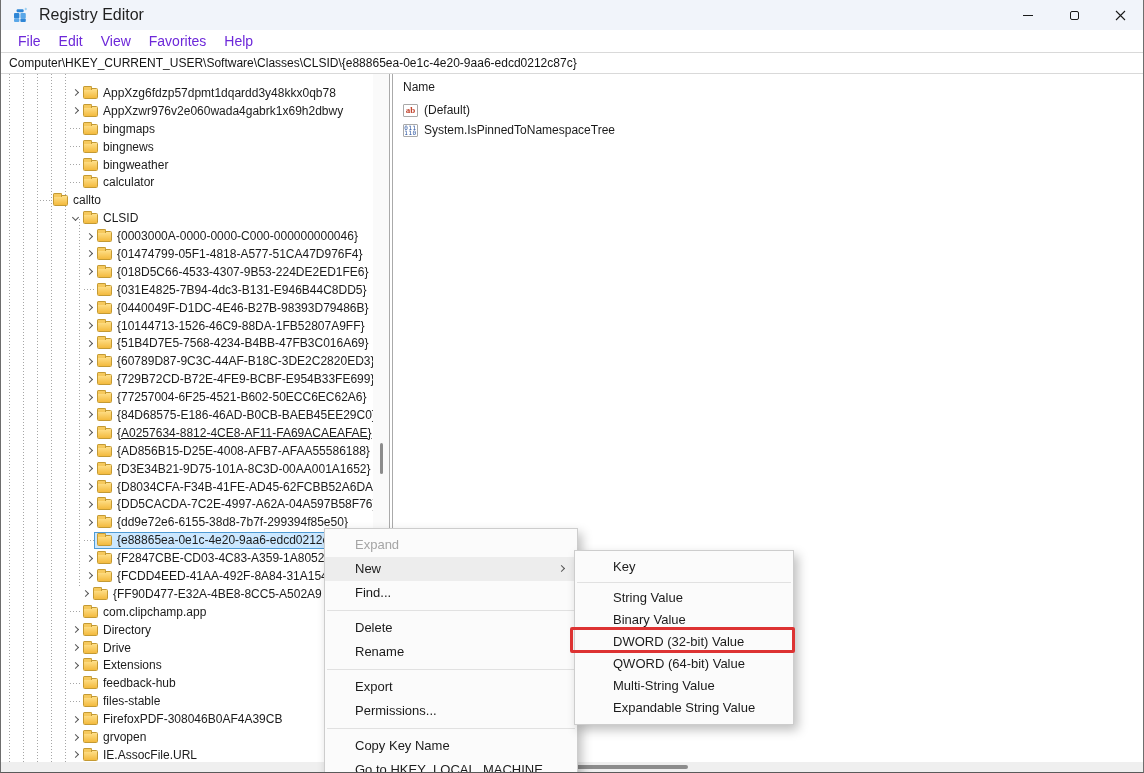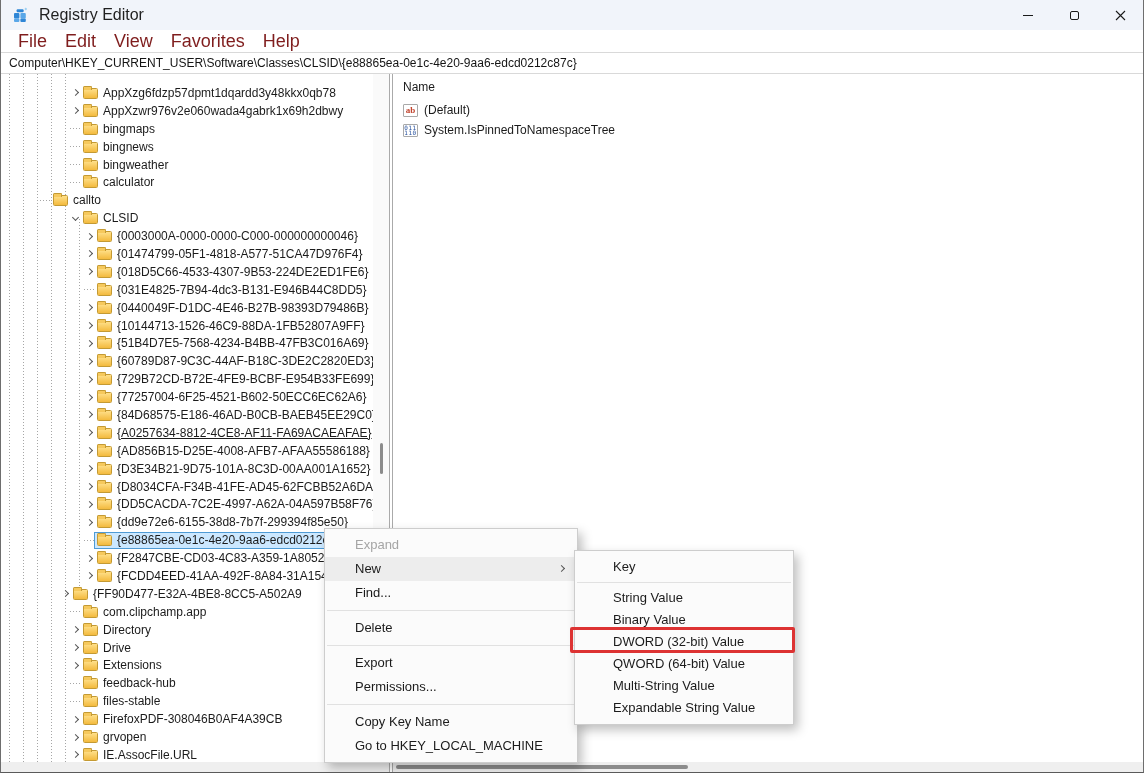--- a/index.html
+++ b/index.html
@@ -13,21 +13,21 @@
   
   .titlebar { height:30px; background:#f1f4fa; display:flex; align-items:center; }
   .app-icon { width:16px; height:16px; margin:0 10px 0 12px; }
   .title { font-size:16px; color:#1f1f1f; }
   .win-controls { margin-left:auto; display:flex; height:100%; }
   .win-btn { width:46px; height:100%; display:flex; align-items:center; justify-content:center; }
   .glyph-min { width:10px; height:1px; background:#1a1a1a; }
   .glyph-max { width:9px; height:9px; border:1px solid #1a1a1a; border-radius:2px; }
   
   .menubar { height:22px; background:#ffffff; display:flex; align-items:center; padding-left:8px; }
-  .menu-item { font-size:18px; padding:3px 9px; color:#7f1d1d; }
+  .menu-item { font-size:14px; padding:3px 9px; color:#6d28d9; }
   
   .addressbar { height:22px; background:#ffffff; border-top:1px solid #d9d9d9; border-bottom:1px solid #d9d9d9;
     display:flex; align-items:center; padding-left:8px; font-size:12px; color:#141414; }
   
   .tree-pane { position:absolute; left:0; top:74px; width:372px; height:688px; background:#fff; overflow:hidden; }
   .guide { position:absolute; top:0; bottom:0; width:1px;
     background-image:repeating-linear-gradient(to bottom,#a6a6a6 0 1px,transparent 1px 3px); }
   .tree-rows { position:absolute; left:0; top:10px; right:0; }
   .trow { display:flex; align-items:center; height:17.9px; white-space:nowrap; position:relative; }
   .chev-box { width:16px; height:100%; display:flex; align-items:center; justify-content:center; flex:0 0 16px; }
@@ -318,21 +318,21 @@
           <span class="folder"></span>
           <span class="tlabel">{F2847CBE-CD03-4C83-A359-1A8052</span>
         </div>
         <div class="trow" style="padding-left: 80px;">
           <span class="chev-box">
             <span class="chev right"></span>
           </span>
           <span class="folder"></span>
           <span class="tlabel">{FCDD4EED-41AA-492F-8A84-31A154</span>
         </div>
-        <div class="trow" style="padding-left: 56px;">
+        <div class="trow" style="padding-left: 56px; margin-left: 20px;">
           <span class="chev-box">
             <span class="chev right"></span>
           </span>
           <span class="folder"></span>
           <span class="tlabel">{FF90D477-E32A-4BE8-8CC5-A502A9</span>
         </div>
         <div class="trow" style="padding-left: 66px;">
           <span class="chev-box">
             <span class="leaf-dots"></span>
           </span>
@@ -432,20 +432,21 @@
   </div>
 
   <div class="ctx-menu" id="ctxMenu">
       <div class="cm-item disabled">Expand</div>
       <div class="cm-item hovered">New<span class="cm-arrow">
           <span class="chev right"></span>
         </span></div>
       <div class="cm-item">Find...</div>
       <div class="cm-sep"></div>
       <div class="cm-item">Delete</div>
+      <div class="cm-item">Rename</div>
       <div class="cm-sep"></div>
       <div class="cm-item">Export</div>
       <div class="cm-item">Permissions...</div>
       <div class="cm-sep"></div>
       <div class="cm-item">Copy Key Name</div>
       <div class="cm-item">Go to HKEY_LOCAL_MACHINE</div>
     </div>
 
   <div class="sub-menu" id="subMenu">
       <div class="sm-item">Key</div>

